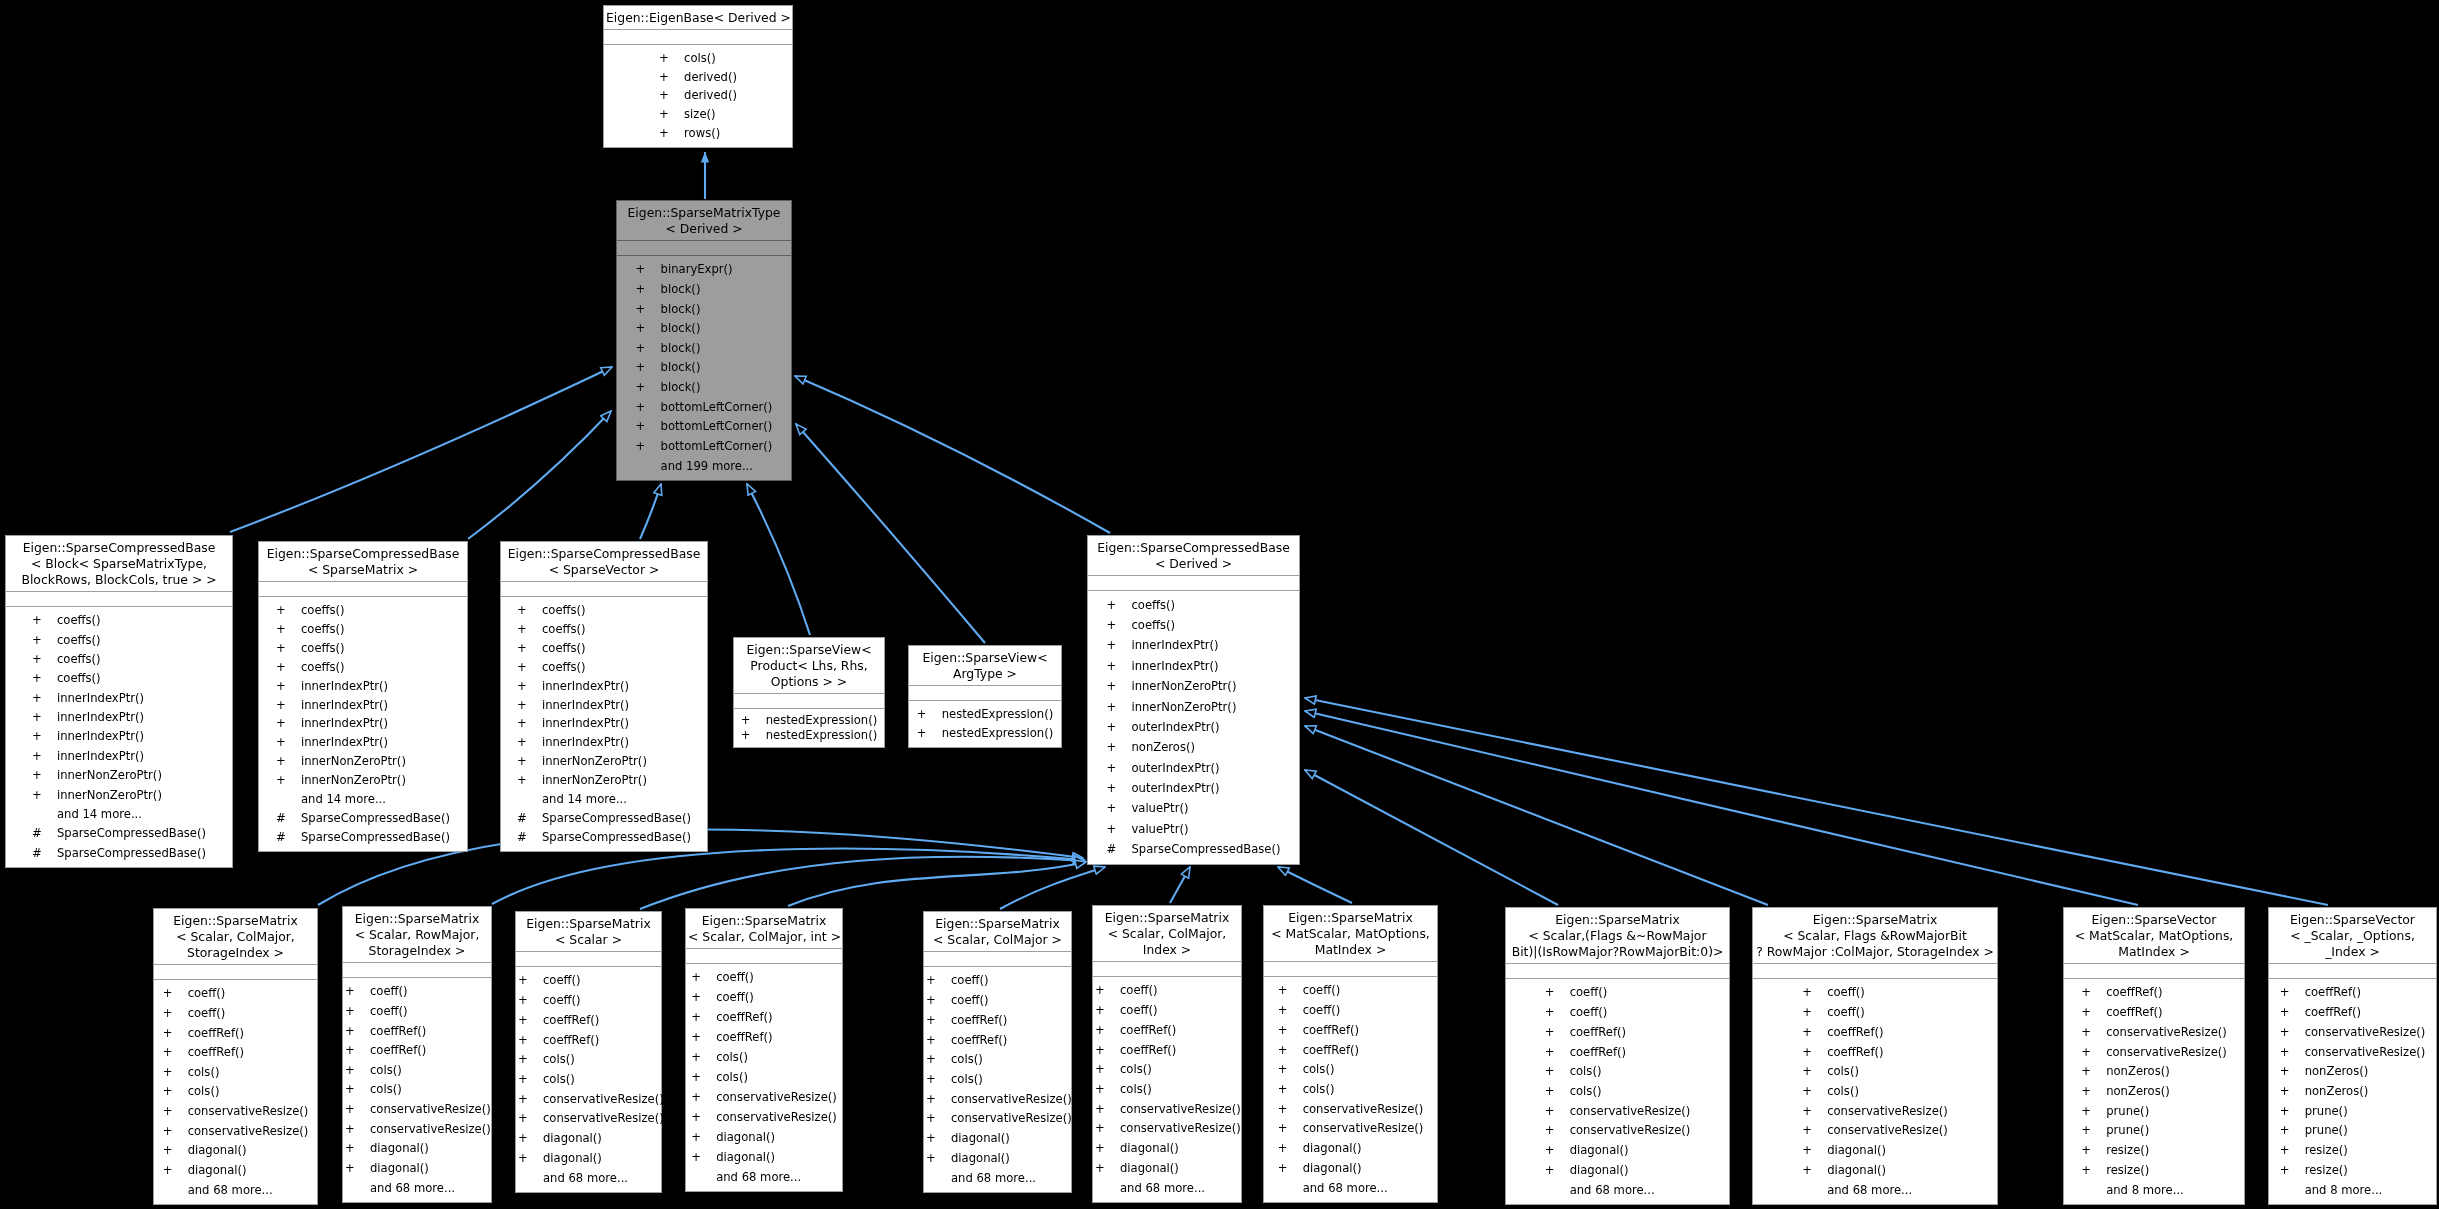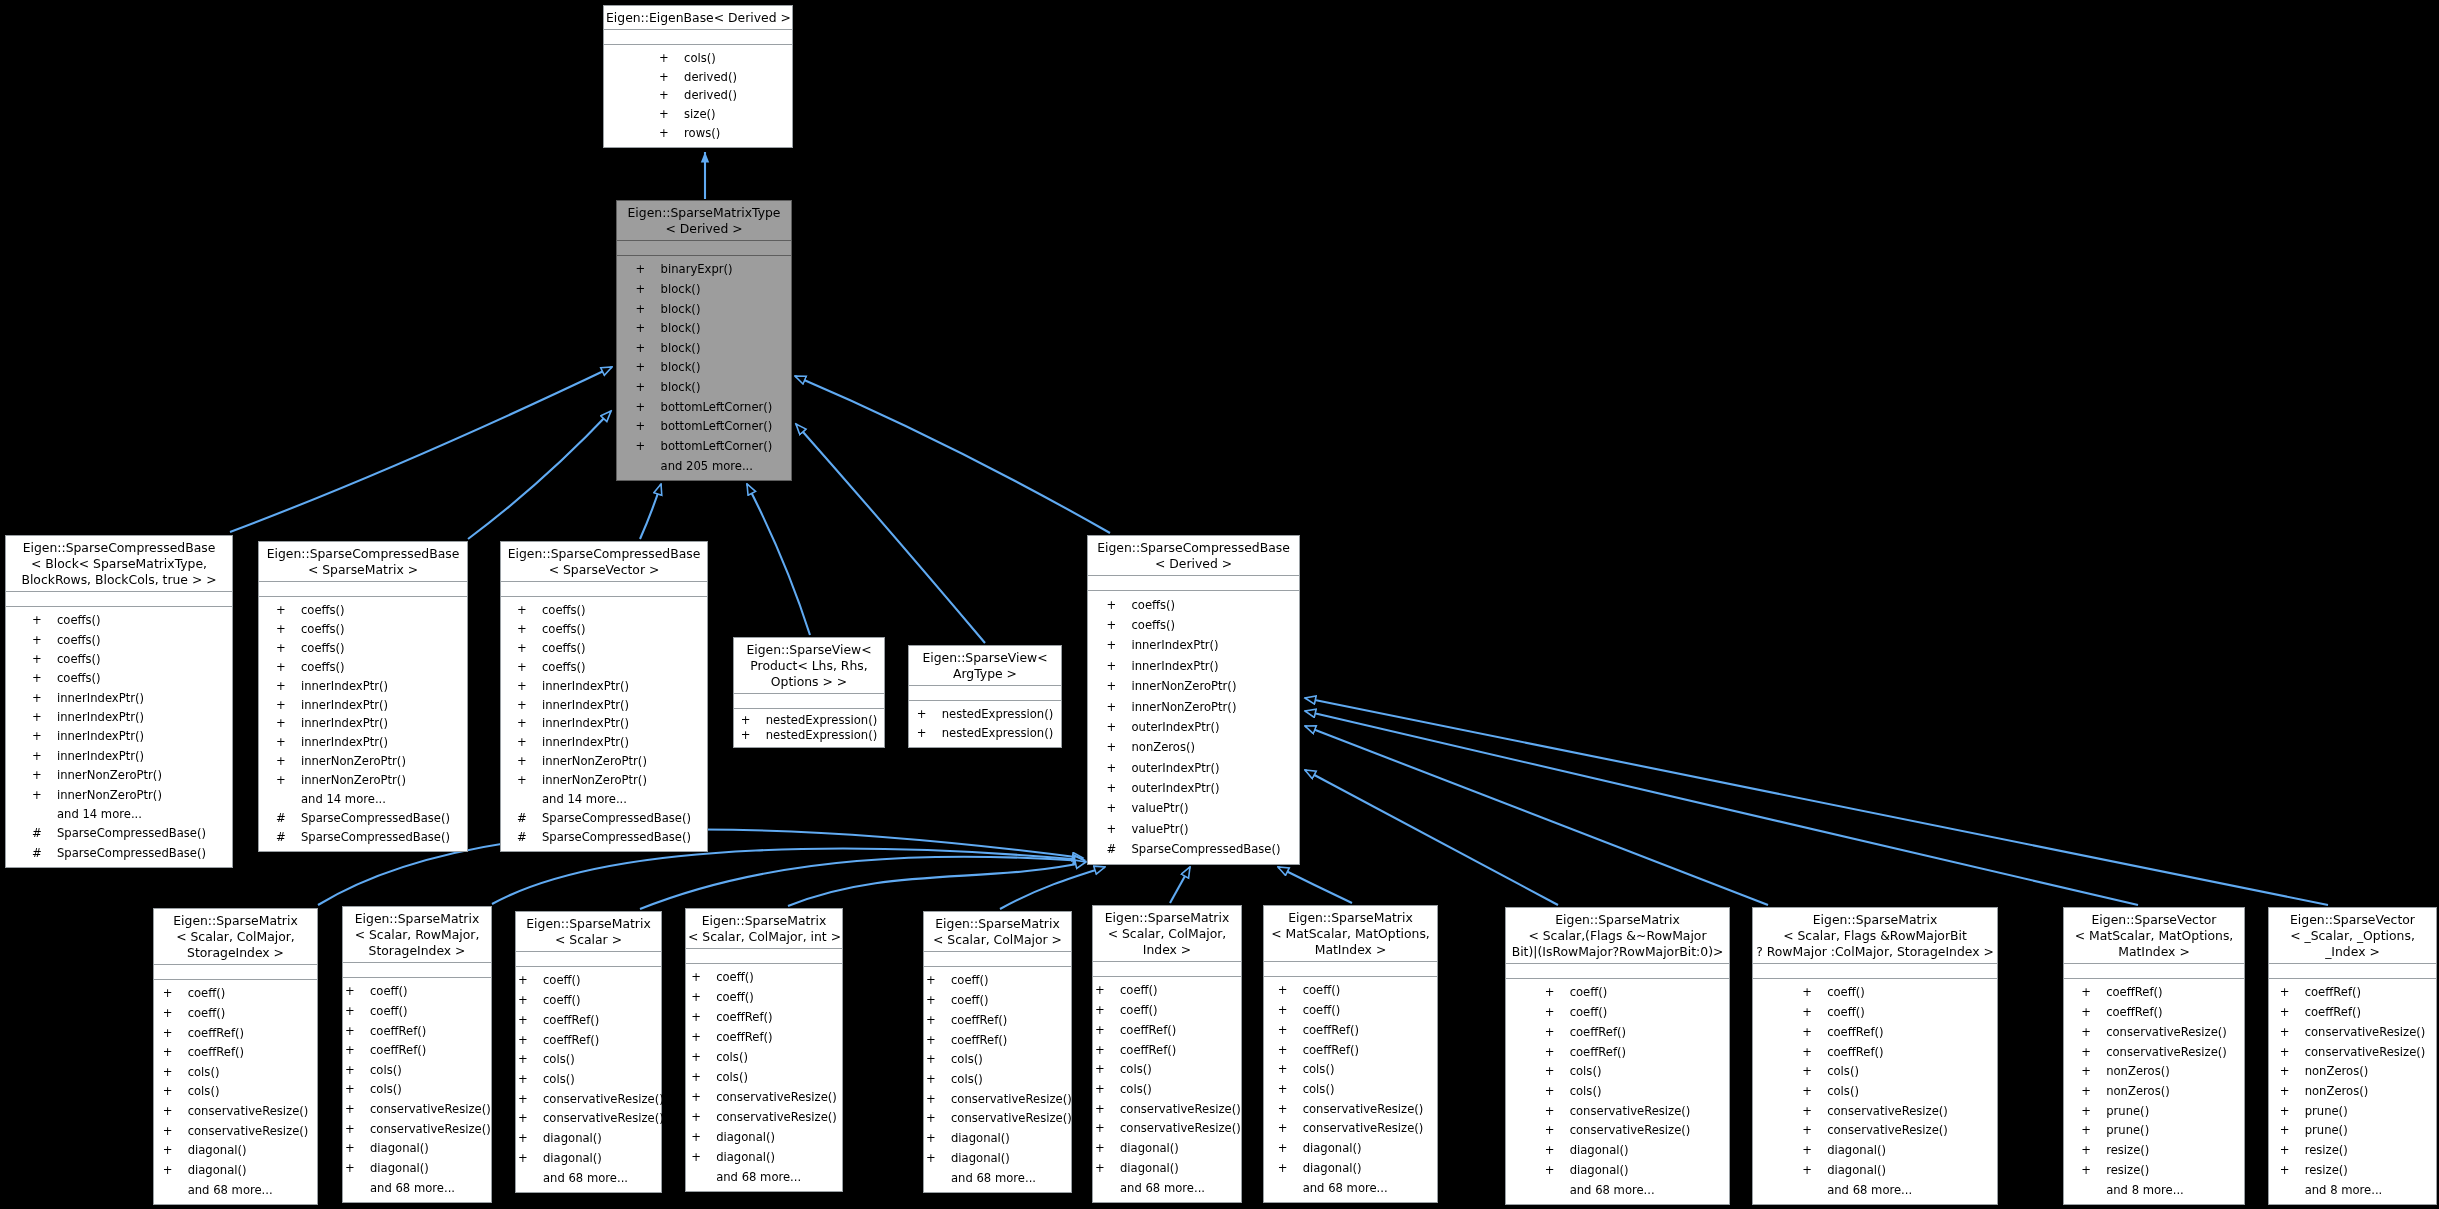--- a/index.html
+++ b/index.html
@@ -138,21 +138,21 @@
           <div class="member-row">
             <span class="member-vis">+</span>
             <span class="member-name">bottomLeftCorner()</span>
           </div>
           <div class="member-row">
             <span class="member-vis">+</span>
             <span class="member-name">bottomLeftCorner()</span>
           </div>
           <div class="member-row">
             <span class="member-vis"></span>
-            <span class="member-name">and 205 more...</span>
+            <span class="member-name">and 199 more...</span>
           </div>
         </div>
       </div>
       <div class="class-box" style="left: 5px; top: 535px; width: 228px; height: 333px;">
         <div class="class-title">
           <div>Eigen::SparseCompressedBase</div>
           <div>&lt; Block&lt; SparseMatrixType,</div>
           <div>BlockRows, BlockCols, true &gt; &gt;</div>
         </div>
         <div class="attr-strip"></div>

